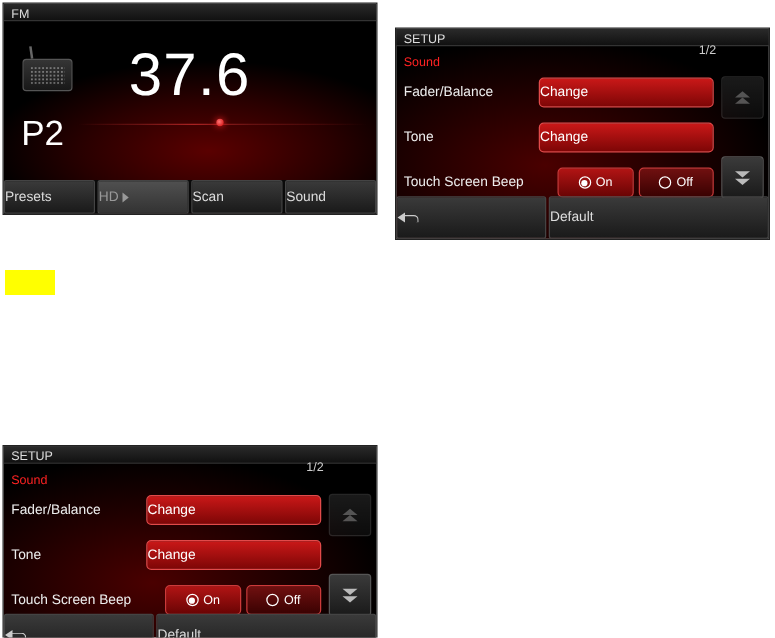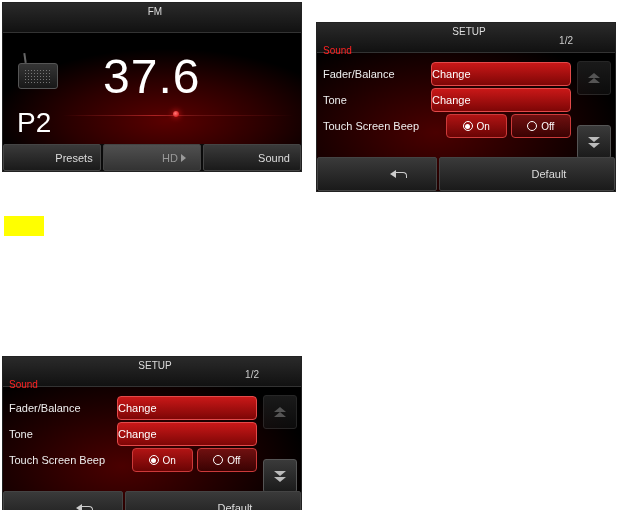--- a/index.html
+++ b/index.html
@@ -23,28 +23,27 @@
   }
   .panel-radio {
     background: radial-gradient(ellipse 220px 90px at 55% 70%, #5a0000 0%, #2a0000 45%, #000 80%);
   }
   .panel-setup {
     background: radial-gradient(ellipse 220px 120px at 40% 65%, #4a0000 0%, #220000 45%, #000 85%);
     margin-top: 20px;
   }
 
   .titlebar {
-    height: 30px;
+    height: 14px;
     background: linear-gradient(#2a2a2a, #111);
     border-bottom: 1px solid #333;
     font-size: 10px;
     line-height: 18px;
     padding-left: 6px;
     color: #ddd;
-    text-align: center;
   }
 
   
   .radio-body {
     position: relative;
     height: 125px;
   }
   .radio-icon {
     position: absolute;
     left: 15px; top: 24px;
@@ -113,24 +112,23 @@
   }
   .bb-btn {
     flex: 1;
     background: linear-gradient(#3a3a3a, #1a1a1a);
     border: 1px solid #444;
     border-radius: 2px;
     font-size: 11px;
     color: #ddd;
     display: flex;
     align-items: center;
-    justify-content: center;
+    justify-content: flex-start;
     cursor: pointer;
     gap: 3px;
-    padding-left: 44px;
   }
   .bb-btn.disabled {
     background: linear-gradient(#505050, #333);
     color: #999;
   }
   .tri-right {
     width: 0; height: 0;
     border-left: 5px solid #999;
     border-top: 4px solid transparent;
     border-bottom: 4px solid transparent;
@@ -148,21 +146,21 @@
     right: 42px; top: 12px;
     font-size: 10px;
     color: #ccc;
   }
   .setup-rows {
     position: absolute;
     left: 6px; top: 38px;
     right: 44px;
     display: flex;
     flex-direction: column;
-    gap: 0;
+    gap: 10px;
   }
   .setup-row {
     display: flex;
     align-items: center;
     height: 26px;
   }
   .setup-row .lbl {
     flex: 0 0 108px;
     font-size: 11px;
     color: #eee;
@@ -307,20 +305,23 @@
   </div>
   <div class="bottom-bar">
     <div class="bb-btn">
         <span>Presets</span>
       </div>
     <div class="bb-btn disabled">
       <span>HD</span>
       <span class="tri-right"></span>
     </div>
     <div class="bb-btn">
+        <span>Scan</span>
+      </div>
+    <div class="bb-btn">
         <span>Sound</span>
       </div>
   </div>
 </div>
 
 <div class="panel panel-setup" style="left:316px; top:2px;">
   <div class="titlebar">SETUP</div>
   <div class="setup-sub">Sound</div>
   <div class="page-ind">1/2</div>
 

